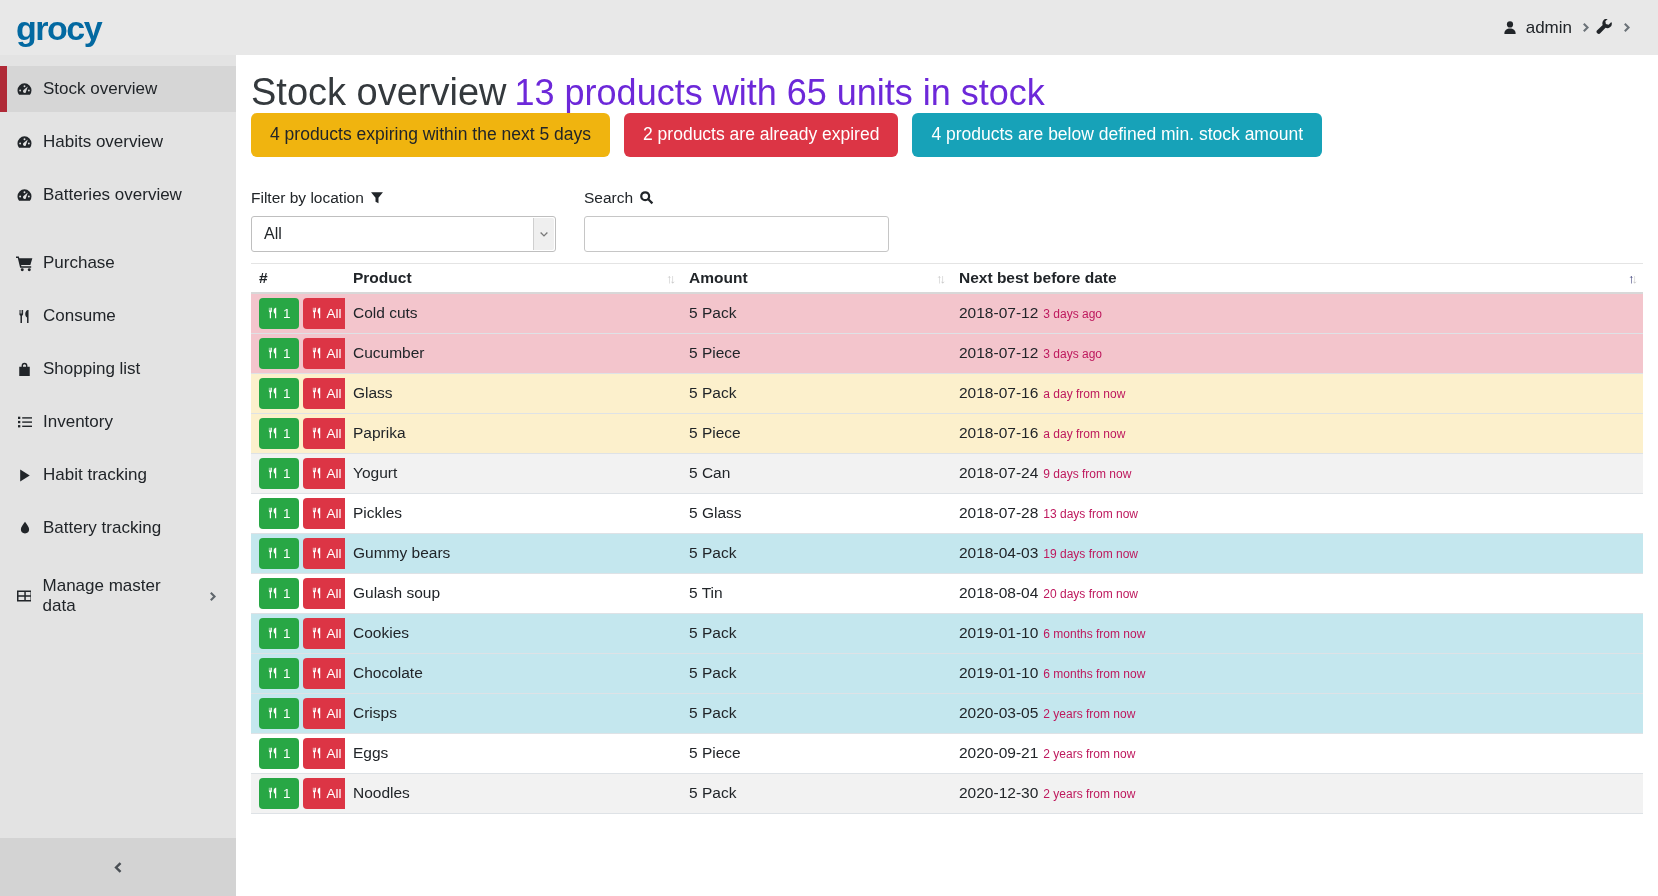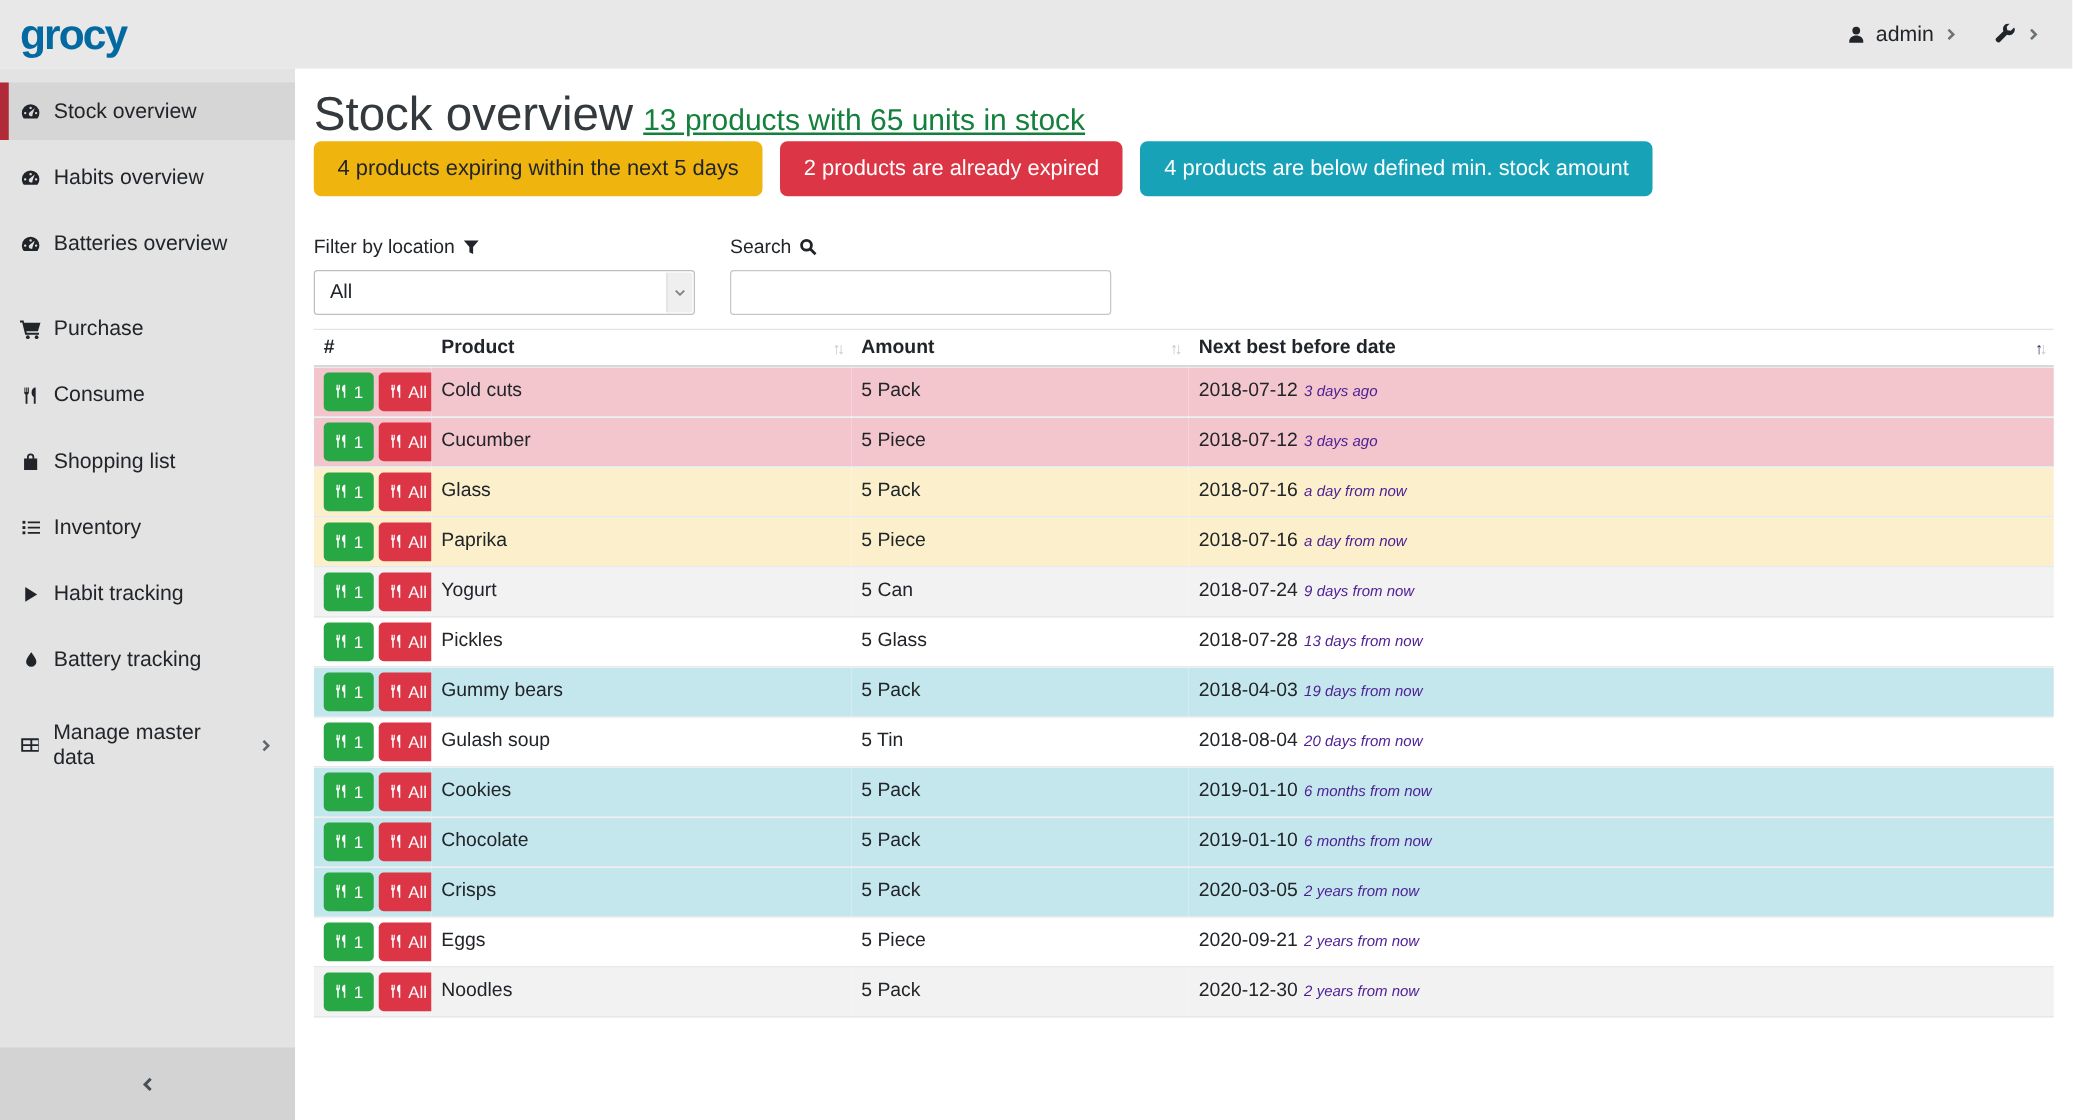--- a/index.html
+++ b/index.html
@@ -16,21 +16,21 @@
   .topbar {
     height: 55px; flex: none;
     background: #e8e8e8;
     display: flex; align-items: center; justify-content: space-between;
     padding: 0 26px 0 16px;
   }
   .logo {
     font-size: 34px; font-weight: 800; letter-spacing: -1.5px;
     color: #0369a1; line-height: 1; cursor: pointer;
   }
-  .topbar-right { display: flex; align-items: center; gap: 30px; }
+  .topbar-right { display: flex; align-items: center; gap: 5px; }
   .top-menu { display: flex; align-items: center; gap: 8px; cursor: pointer; font-size: 17px; color: #212529; }
   .top-menu .chev { color: #6b7278; display: inline-flex; }
   .icn { display: inline-flex; align-items: center; justify-content: center; }
   .icn svg { display: block; }
 
   
   .shell { flex: 1; display: flex; min-height: 0; }
 
   
   .sidebar { width: 236px; flex: none; background: #e3e3e3; position: relative; }
@@ -48,21 +48,21 @@
   .side-footer {
     position: absolute; bottom: 0; left: 0; right: 0; height: 58px;
     background: #d3d3d3;
     display: flex; align-items: center; justify-content: center;
     cursor: pointer; color: #4a4f54;
   }
 
   
   .main { flex: 1; background: #ffffff; padding: 18px 15px 0 15px; overflow: hidden; }
   h1.page-title { font-size: 38px; font-weight: 500; color: #34393d; line-height: 1.05; }
-  h1.page-title .subtitle { font-size: 24px; font-weight: 400; color: #15803d; margin-left: 8px; text-decoration: underline; }
+  h1.page-title .subtitle { font-size: 36px; font-weight: 400; color: #6d28d9; margin-left: 8px; }
 
   .badges { display: flex; gap: 14px; }
   .status-badge {
     height: 44px; border-radius: 6px;
     display: inline-flex; align-items: center;
     padding: 0 19px; font-size: 17.5px; cursor: pointer; white-space: nowrap;
   }
 
   .filters { display: flex; gap: 28px; margin-top: 32px; }
   .filter-col { display: flex; flex-direction: column; }
@@ -103,21 +103,21 @@
   .sort-icon .active { color: #2b2f6e; }
   .btn {
     display: inline-flex; align-items: center; gap: 4px;
     height: 31px; border: none; border-radius: 4px;
     color: #fff; font-size: 13.5px; padding: 0 8px;
     font-family: "Liberation Sans", sans-serif; cursor: pointer; vertical-align: middle;
   }
   .btn .icn { color: #fff; }
   .btn-consume-one { background: #28a745; margin-right: 4px; }
   .btn-consume-all { background: #dc3545; }
-  .date-cell .timeago { font-style: italic; font-size: 12px; margin-left: 5px; color: #4c1d95; }
+  .date-cell .timeago { font-size: 12px; margin-left: 5px; color: #be185d; }
 </style>
 </head>
 <body>
 
 <div class="topbar">
   <div class="logo">grocy</div>
   <div class="topbar-right">
     <div class="top-menu">
       <span class="icn">
         <svg width="16" height="16" viewBox="0 0 16 16" fill="currentColor">

